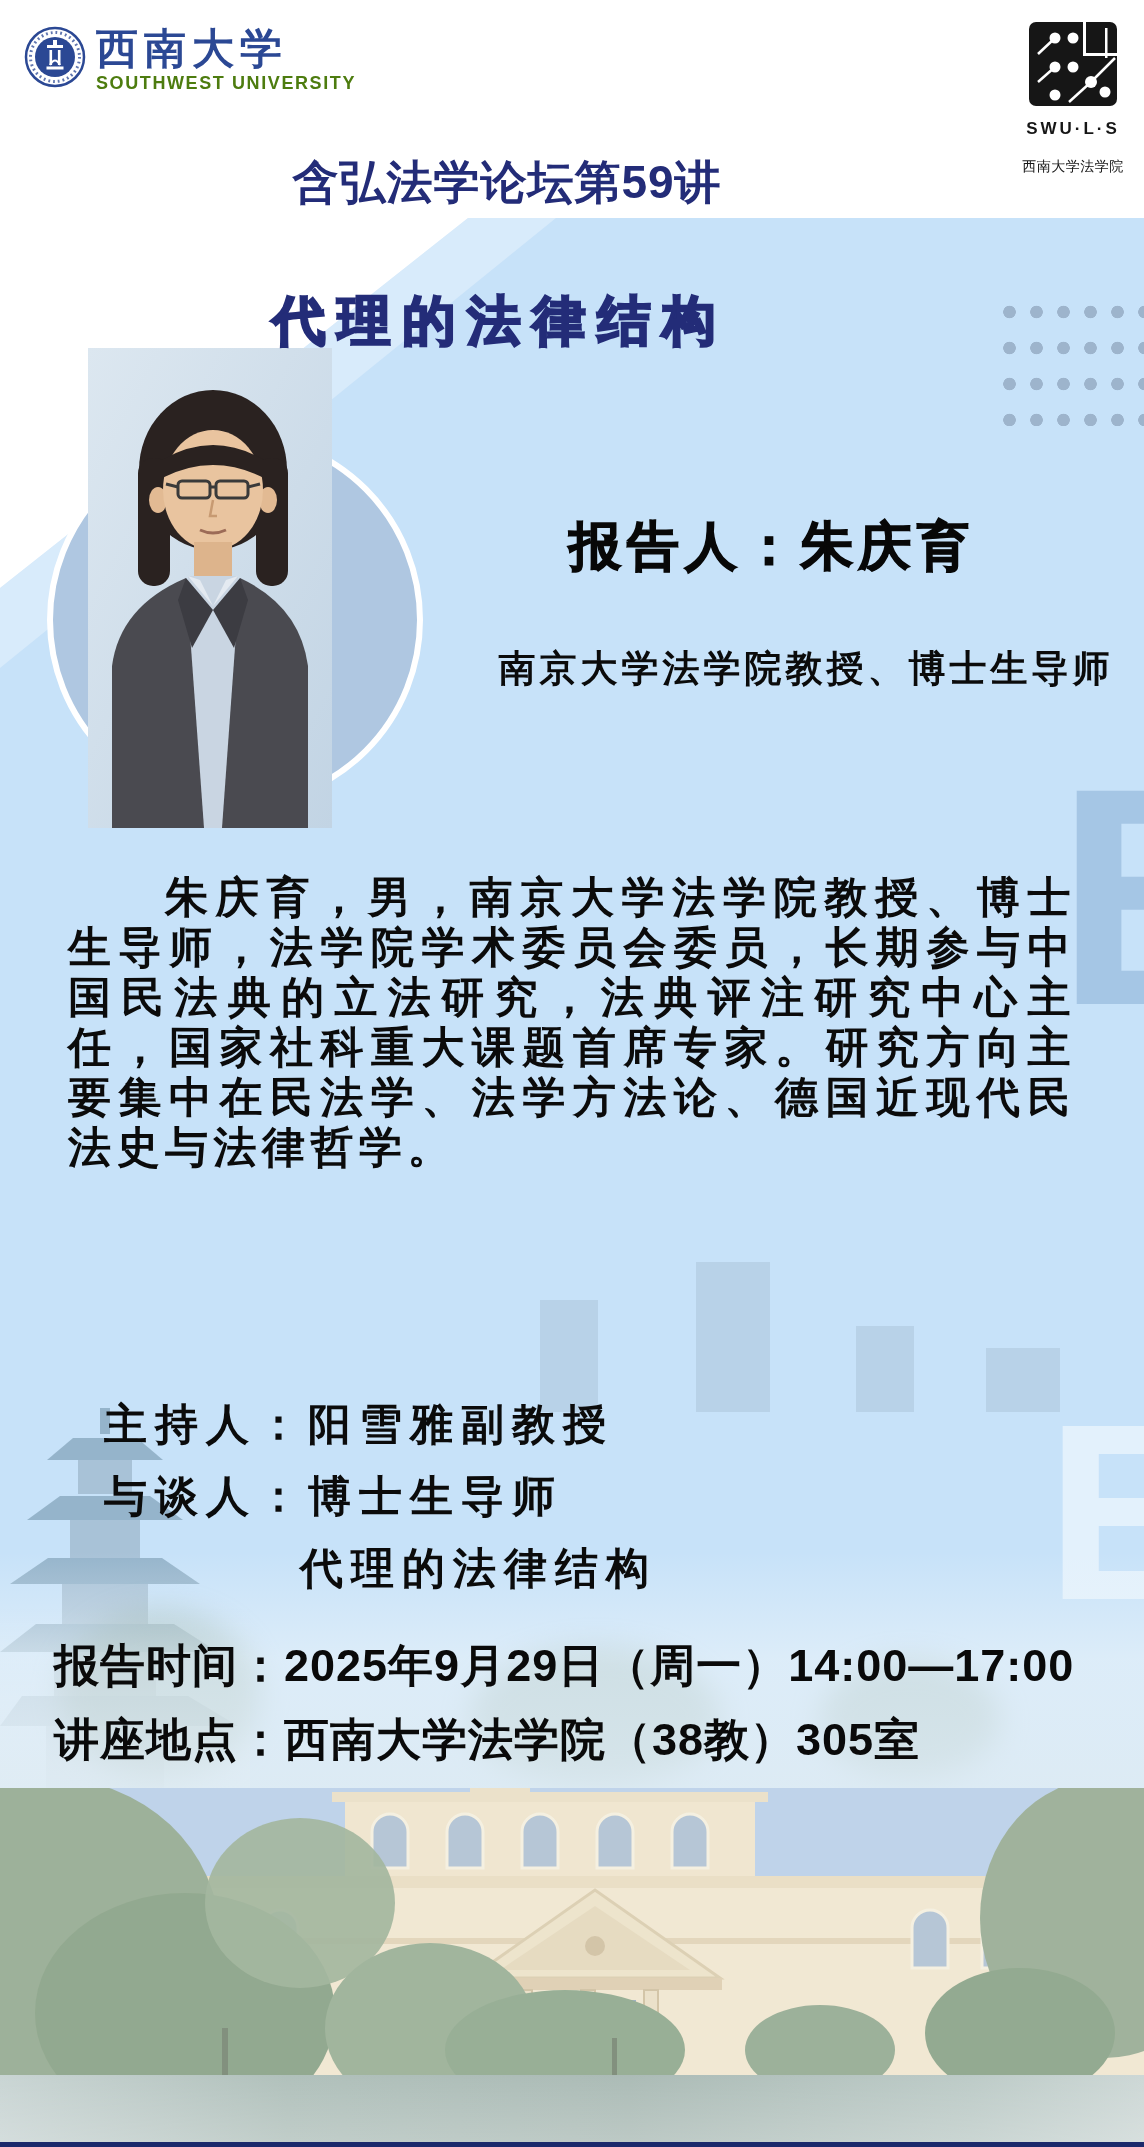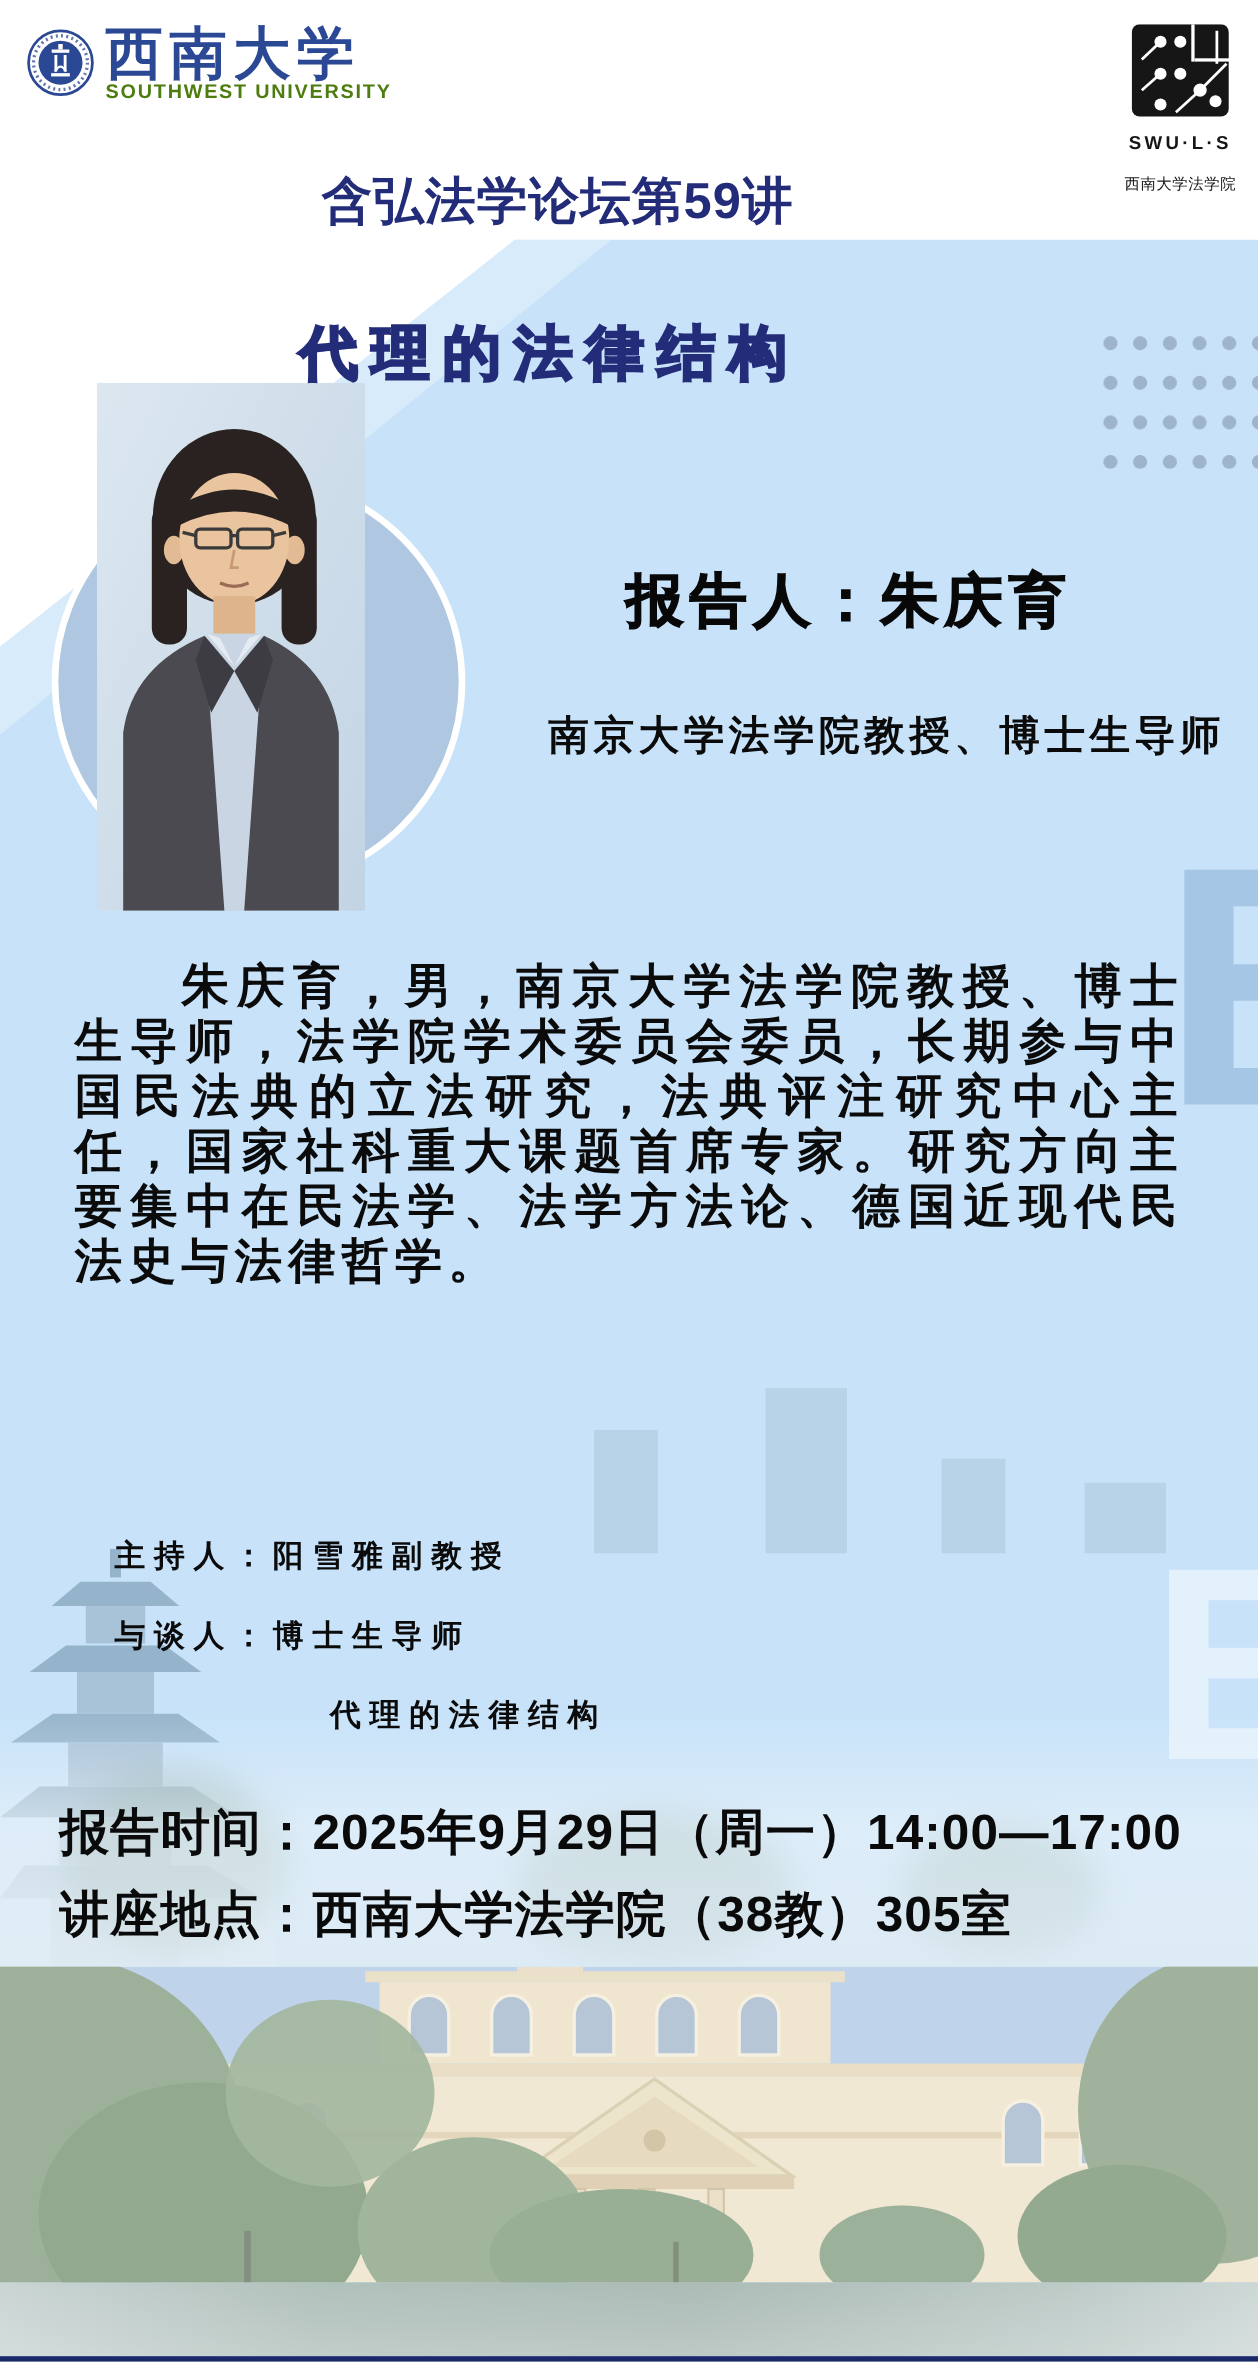--- a/index.html
+++ b/index.html
@@ -10,21 +10,21 @@
   }
   
   .white-wedge { position:absolute; inset:0; background:#FFFFFF; z-index:1;
     clip-path: polygon(0 0, 1144px 0, 1144px 218px, 468px 218px, 0 588px); }
   .wedge-soft { position:absolute; inset:0; background:rgba(255,255,255,0.30); z-index:1;
     clip-path: polygon(468px 218px, 556px 218px, 0 668px, 0 588px); }
 
   
   .swu-logo { position:absolute; left:24px; top:26px; display:flex; align-items:flex-start; z-index:5; }
   .swu-logo-text { margin-left:10px; }
-  .swu-cn { color:#2B4894; font-size:52px; font-weight:bold; letter-spacing:6px; line-height:46px; }
+  .swu-cn { color:#2B4894; font-size:42px; font-weight:bold; letter-spacing:6px; line-height:46px; }
   .swu-en { color:#4d7c0f; font-size:18px; font-weight:bold; letter-spacing:1.6px; margin-top:1px; }
 
   .law-logo { position:absolute; left:1018px; top:22px; width:110px; text-align:center; z-index:5; }
   .law-abbr { font-size:17px; font-weight:bold; letter-spacing:3px; color:#161616; margin-top:5px; }
   .law-cn { font-size:14px; color:#161616; margin-top:19px; letter-spacing:0.5px; }
 
   .center-at { position:absolute; transform:translateX(-50%); white-space:nowrap; }
 
   .forum-title { left:507px; top:152px; font-size:46px; font-weight:bold; color:#232C78;
     letter-spacing:1px; z-index:5; }
@@ -65,21 +65,21 @@
 
   .speaker-name { left:772px; top:512px; font-size:52px; font-weight:bold; color:#080808;
     letter-spacing:6px; -webkit-text-stroke:1.3px #080808; z-index:5; }
   .speaker-affil { left:806px; top:644px; font-size:37px; font-weight:bold; color:#0B0B0B;
     letter-spacing:4px; z-index:5; }
 
   .bio { position:absolute; left:68px; top:872px; width:1008px; z-index:5;
     font-size:43px; font-weight:bold; letter-spacing:5.5px; line-height:50px;
     text-align:justify; text-indent:97px; color:#0B0B0B; }
 
-  .panel-line { position:absolute; font-size:28px; font-weight:bold; letter-spacing:8px;
+  .panel-line { position:absolute; font-size:43px; font-weight:bold; letter-spacing:8px;
     color:#0B0B0B; z-index:5; white-space:nowrap; }
   .host-line { left:104px; top:1396px; }
   .disc1-line { left:104px; top:1468px; }
   .disc2-line { left:300px; top:1540px; }
 
   .detail-line { position:absolute; font-size:45px; font-weight:bold; letter-spacing:1px;
     color:#0A0A0A; z-index:5; white-space:nowrap; }
   .time-line { left:54px; top:1636px; }
   .venue-line { left:54px; top:1710px; }
 

